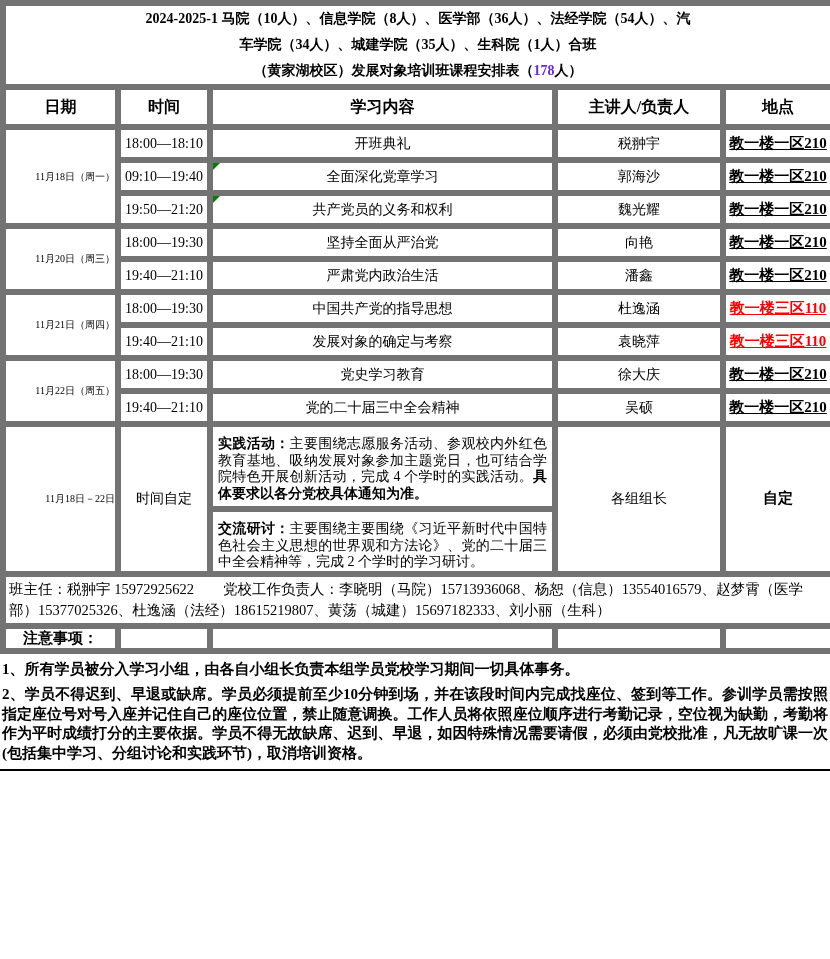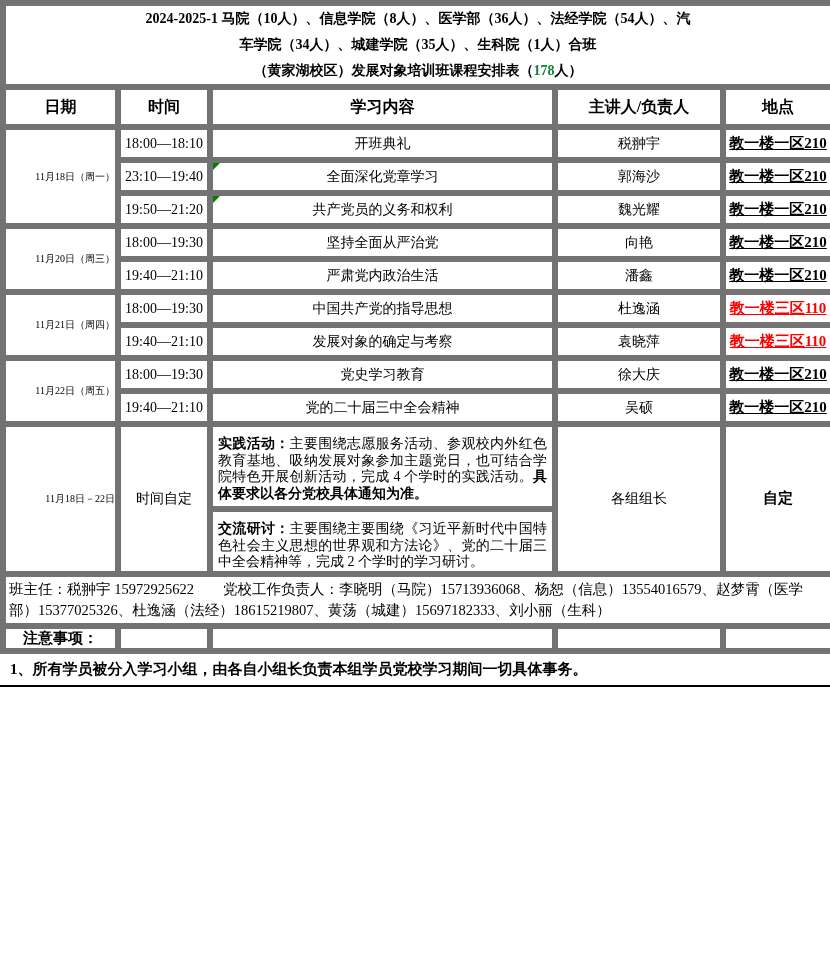--- a/index.html
+++ b/index.html
@@ -1,41 +1,41 @@
 <!DOCTYPE html>
 <html><head>
 <meta charset="utf-8">
 <style>
   html,body{margin:0;padding:0;background:#fff;}
   body{width:830px;font-family:"Liberation Serif","DejaVu Serif",serif;color:#000;}
   table.sheet{width:830px;border-collapse:collapse;table-layout:fixed;border:2px solid #000;}
   .sheet td,.sheet th{border:6px solid #737373;text-align:center;vertical-align:middle;
     font-size:14px;padding:0 2px;overflow:hidden;}
   .title-cell{height:78px;font-weight:bold;font-size:19px;line-height:26px;padding:1px 0;}
-  .title-red{color:#15803d;text-align:center;}
+  .title-red{color:#6d28d9;text-align:center;}
   .sheet th{height:34px;font-size:16px;font-weight:bold;}
   tr.s{height:33px;}
   td.date{font-size:10px;padding:0;text-align:right;}
   td.loc{font-weight:bold;font-size:15px;padding:0;text-decoration:underline;}
   td.loc.red{color:#ff0000;}
   td.marker{position:relative;}
   td.marker::before{content:'';position:absolute;top:0;left:0;width:0;height:0;
     border-top:7px solid #008000;border-right:7px solid transparent;}
   tr.act-a{height:85px;}
   tr.act-b{height:63px;}
   td.act{text-align:justify;vertical-align:top;padding:9px 5px 0 5px;font-size:14px;line-height:16.5px;}
   td.act .lead,td.act .tail{font-weight:bold;}
   td.selfloc{font-weight:bold;font-size:15px;}
   tr.contacts{height:44px;}
   tr.contacts td{text-align:left;vertical-align:top;padding:2px 3px;font-size:14.5px;line-height:21px;margin-top:28px;}
   tr.notice{height:20px;}
   tr.notice td{font-weight:bold;font-size:15px;}
   .notes{width:826px;padding:6px 2px 0 2px;font-weight:bold;font-size:15px;
     line-height:19.5px;text-align:justify;}
-  .notes p{margin:0 0 6px 8px;}
+  .notes p{margin:0 0 6px 0;}
   .bottom-line{width:830px;border-top:2px solid #000;margin-top:2px;height:7px;}
 </style>
 </head>
 <body>
 
 <table class="sheet">
   <colgroup>
     <col style="width:115px">
       <col style="width:92px">
       <col style="width:345px">
@@ -61,21 +61,21 @@
   </tr>
 
   <tr class="s">
     <td class="date" rowspan="3">11月18日（周一）</td>
     <td>18:00—18:10</td>
     <td>开班典礼</td>
     <td>税翀宇</td>
     <td class="loc">教一楼一区210</td>
   </tr>
   <tr class="s">
-    <td>23:10—19:40</td>
+    <td>09:10—19:40</td>
     <td class="marker">全面深化党章学习</td>
     <td>郭海沙</td>
     <td class="loc">教一楼一区210</td>
   </tr>
   <tr class="s">
     <td>19:50—21:20</td>
     <td class="marker">共产党员的义务和权利</td>
     <td>魏光耀</td>
     <td class="loc">教一楼一区210</td>
   </tr>
@@ -142,14 +142,15 @@
     <td></td>
     <td></td>
     <td></td>
     <td></td>
   </tr>
 </tbody>
   </table>
 
 <div class="notes">
   <p>1、所有学员被分入学习小组，由各自小组长负责本组学员党校学习期间一切具体事务。</p>
+  <p>2、学员不得迟到、早退或缺席。学员必须提前至少10分钟到场，并在该段时间内完成找座位、签到等工作。参训学员需按照指定座位号对号入座并记住自己的座位位置，禁止随意调换。工作人员将依照座位顺序进行考勤记录，空位视为缺勤，考勤将作为平时成绩打分的主要依据。学员不得无故缺席、迟到、早退，如因特殊情况需要请假，必须由党校批准，凡无故旷课一次(包括集中学习、分组讨论和实践环节)，取消培训资格。</p>
 </div>
 <div class="bottom-line"></div>
 
 </body></html>

